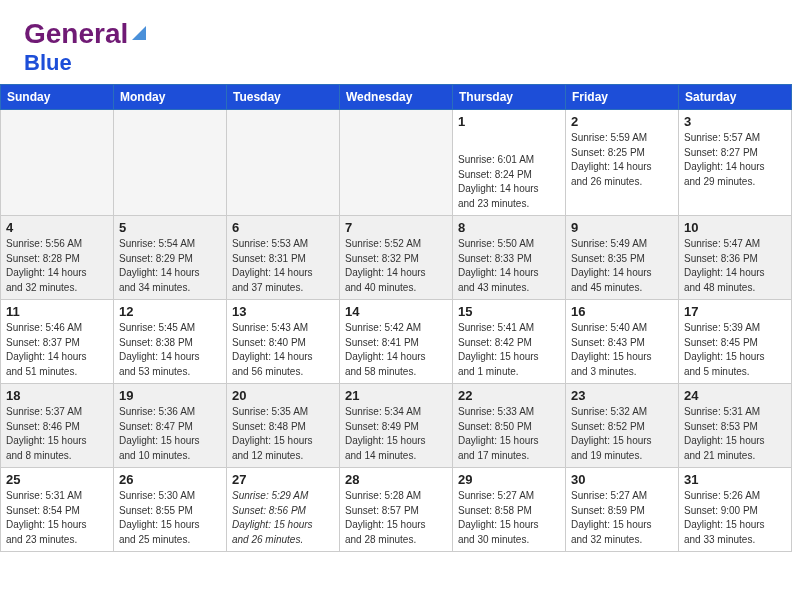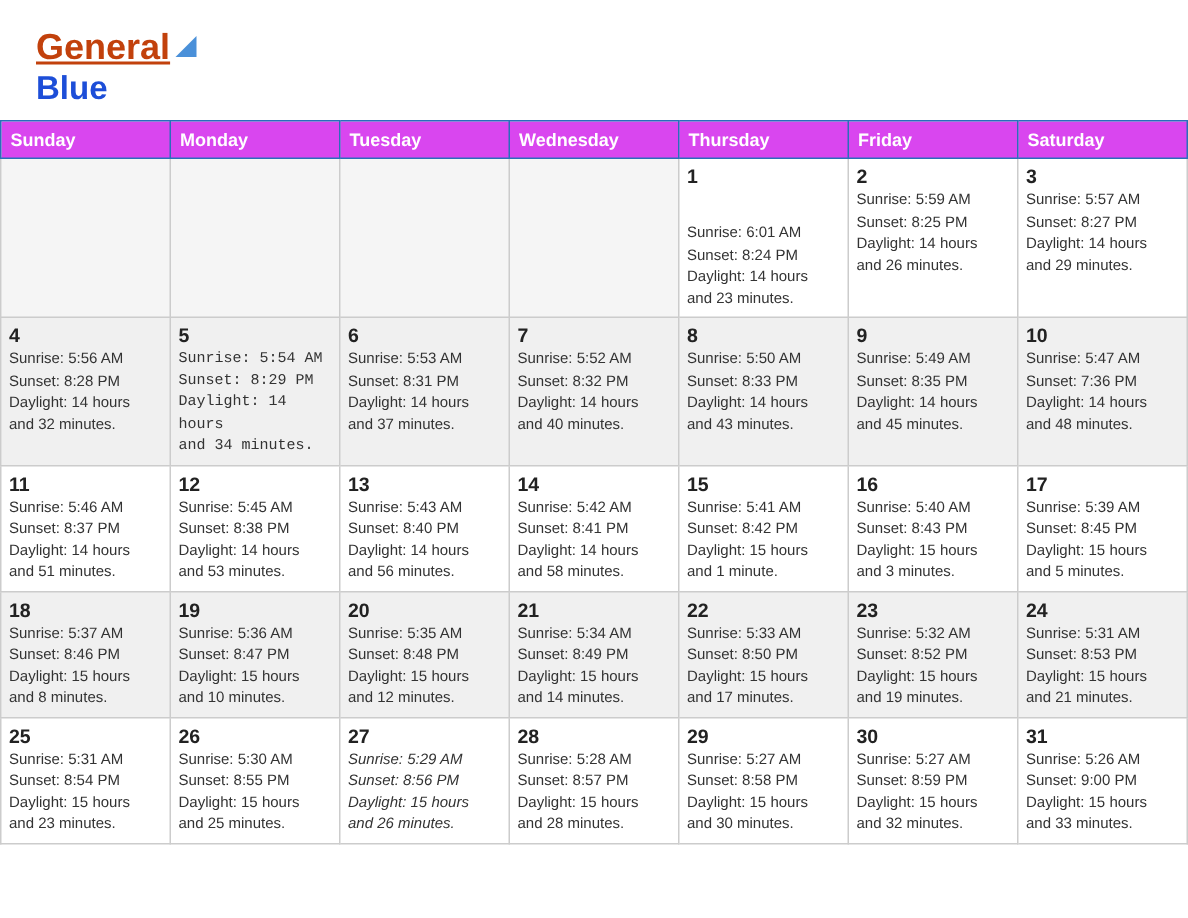--- a/index.html
+++ b/index.html
@@ -35,21 +35,21 @@
     .location-title {
       font-size: 16px;
       color: #333;
     }
     .calendar {
       width: 100%;
       border-collapse: collapse;
       margin: 0;
     }
     .calendar th {
-      background: #d946ef;
+      background: #1d4ed8;
       color: #fff;
       font-size: 12px;
       font-weight: bold;
       padding: 5px 6px;
       text-align: left;
       border: 1px solid #2a6ebb;
     }
     .calendar td {
       border: 1px solid #ccc;
       vertical-align: top;
@@ -77,21 +77,21 @@
     .row-alt td {
       background: #f0f0f0;
     }
   </style>
 </head>
 <body>
 
 <div class="header">
   <div class="logo">
     <div class="logo-line">
-      <span style="font-size:24px;font-weight:bold;color:#c2410c;text-decoration:underline;">General</span>
+      <span style="font-size:28px;font-weight:bold;color:#701a75;">General</span>
       <span style="display:inline-block;margin-left:2px;margin-bottom:-2px;">
         <svg width="18" height="18" viewBox="0 0 18 18">
             <polygon points="2,16 16,2 16,16" fill="#4a90d9"></polygon>
           </svg>
       </span>
     </div>
     <div>
       <span style="font-size:22px;font-weight:bold;color:#1d4ed8;">Blue</span>
     </div>
   </div>
@@ -144,21 +144,21 @@
       <tr class="row-alt">
         <td>
           <div class="day-number">4</div>
           <div class="day-info" style="white-space: pre-line;">Sunrise: 5:56 AM
 Sunset: 8:28 PM
 Daylight: 14 hours
 and 32 minutes.</div>
         </td>
         <td>
           <div class="day-number">5</div>
-          <div class="day-info" style="white-space: pre-line; font-family: Liberation Mono, monospace;">Sunrise: 5:54 AM
+          <div class="day-info" style="white-space: pre-line;">Sunrise: 5:54 AM
 Sunset: 8:29 PM
 Daylight: 14 hours
 and 34 minutes.</div>
         </td>
         <td>
           <div class="day-number">6</div>
           <div class="day-info" style="white-space: pre-line;">Sunrise: 5:53 AM
 Sunset: 8:31 PM
 Daylight: 14 hours
 and 37 minutes.</div>
@@ -180,21 +180,21 @@
         <td>
           <div class="day-number">9</div>
           <div class="day-info" style="white-space: pre-line;">Sunrise: 5:49 AM
 Sunset: 8:35 PM
 Daylight: 14 hours
 and 45 minutes.</div>
         </td>
         <td>
           <div class="day-number">10</div>
           <div class="day-info" style="white-space: pre-line;">Sunrise: 5:47 AM
-Sunset: 7:36 PM
+Sunset: 8:36 PM
 Daylight: 14 hours
 and 48 minutes.</div>
         </td>
       </tr>
       <tr>
         <td>
           <div class="day-number">11</div>
           <div class="day-info" style="white-space: pre-line;">Sunrise: 5:46 AM
 Sunset: 8:37 PM
 Daylight: 14 hours

